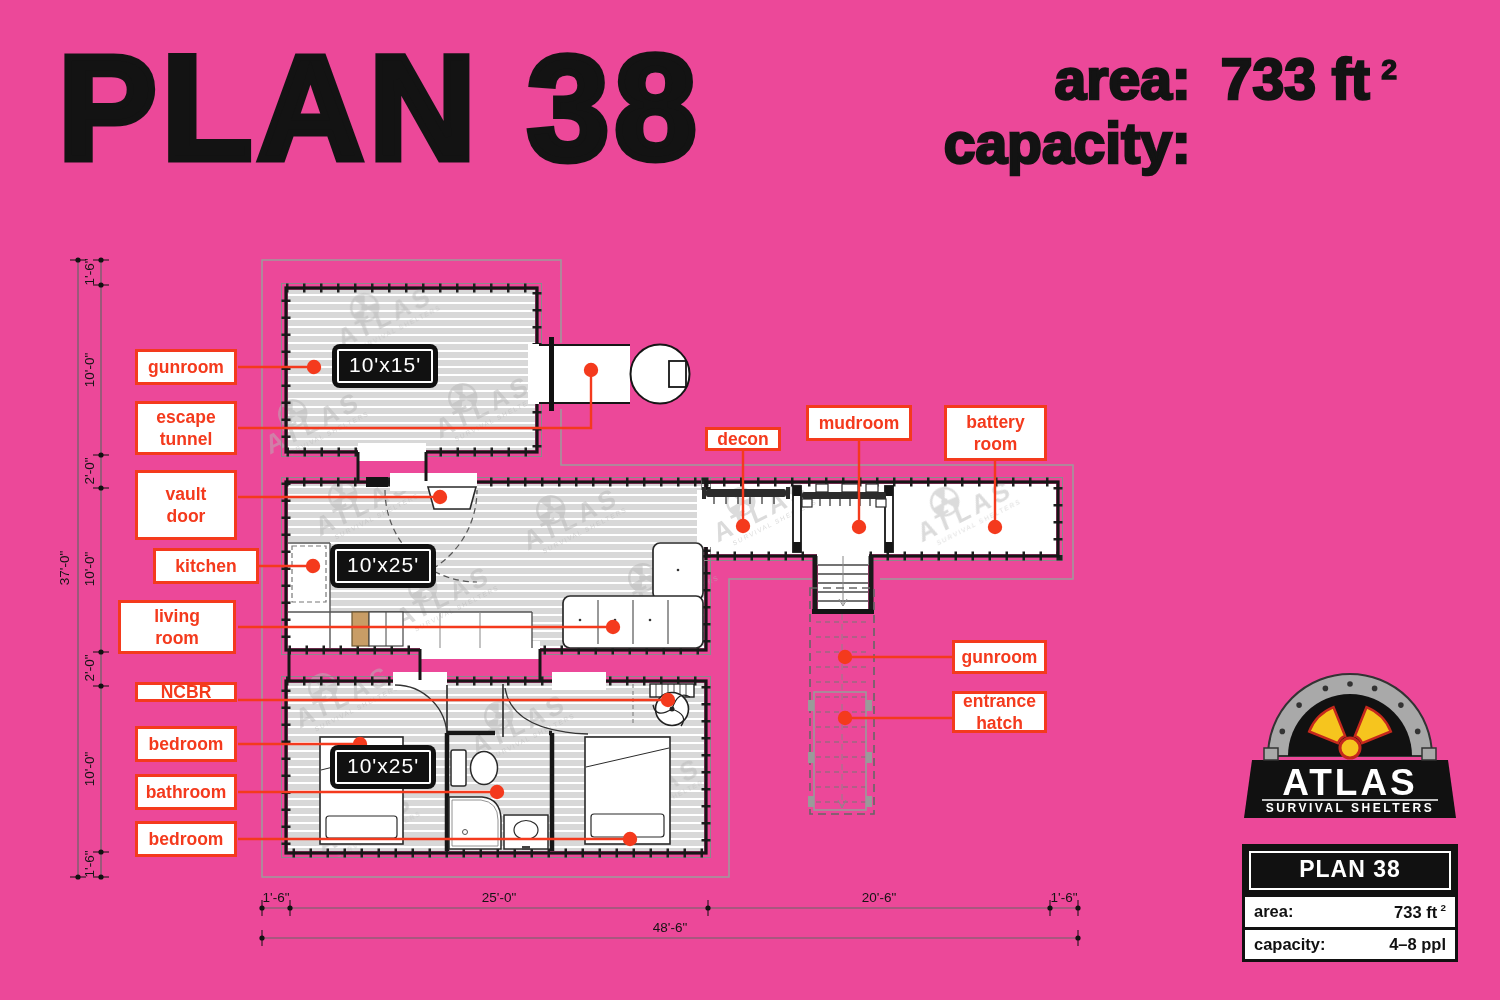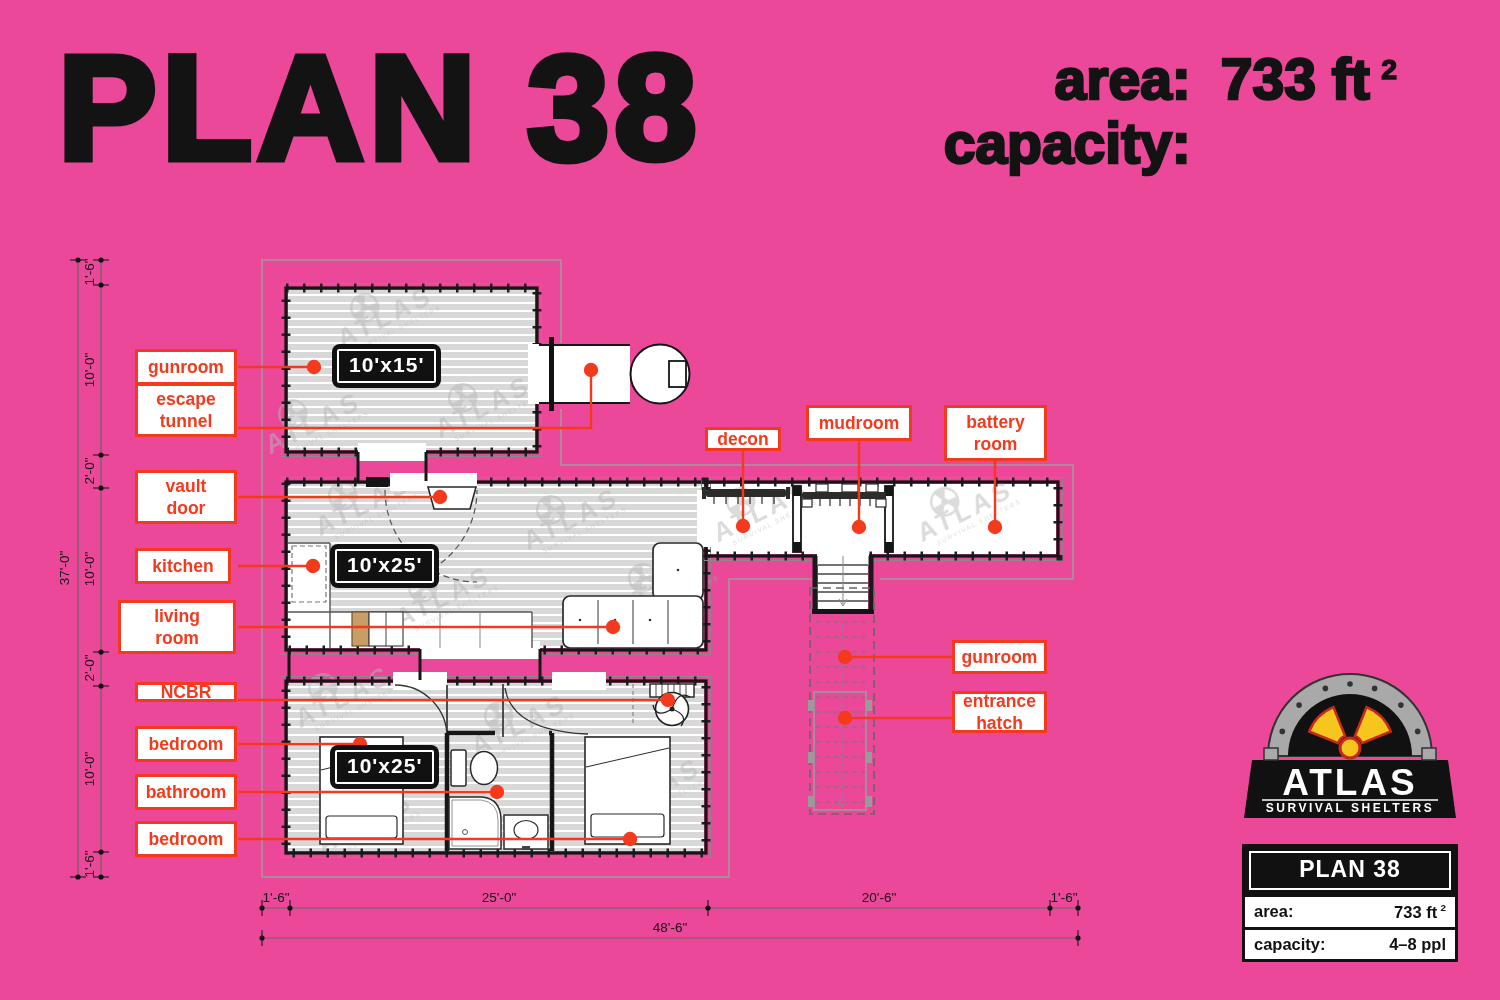--- a/index.html
+++ b/index.html
@@ -12,21 +12,21 @@
          column-gap:30px;row-gap:10px;font-weight:bold;color:#131313;-webkit-text-stroke:2.6px #131313;}
   .stats .lab{font-size:57px;text-align:right;line-height:.95;}
   .stats .val{font-size:57px;text-align:left;line-height:.95;}
   .stats sup{font-size:.5em;-webkit-text-stroke:1.4px #131313;}
   svg.plan{position:absolute;left:0;top:0;}
   .lbl{position:absolute;box-sizing:border-box;background:#fff;border:3px solid var(--red);
        color:var(--red);font-weight:bold;font-size:17.5px;line-height:1.28;display:flex;
        align-items:center;justify-content:center;text-align:center;padding:1px 9px;}
   .badge{position:absolute;background:#111;border-radius:7px;padding:4px;box-shadow:0 0 0 1px #111;}
   .badge span{display:block;border:2px solid #fff;border-radius:2px;padding:2px 10px 4px;
-       color:#fff;font-weight:bold;font-size:21px;letter-spacing:1px;white-space:nowrap;}
+       color:#fff;font-weight:normal;font-size:21px;letter-spacing:1px;white-space:nowrap;}
   .dim{position:absolute;font-size:13.5px;color:#141414;white-space:nowrap;}
   .dim.v{transform:translate(-50%,-50%) rotate(-90deg);}
   .dim.h{transform:translate(-50%,-50%);}
   .logo{position:absolute;left:1237px;top:668px;width:226px;}
   .logo-table{box-sizing:border-box;width:216px;margin:0 auto;border:3px solid #111;background:#fff;}
   .logo-row1{background:#111;padding:4px;}
   .logo-row1 .inner{border:2px solid #fff;text-align:center;color:#fff;font-weight:bold;
        font-size:23px;letter-spacing:1px;padding:3px 0 5px;}
   .logo-row{display:flex;justify-content:space-between;align-items:center;border-top:3px solid #111;
        padding:5px 9px;font-weight:bold;font-size:16.5px;color:#111;}
@@ -380,23 +380,23 @@
         <circle cx="708" cy="908" r="2.6"></circle>
           <circle cx="1050" cy="908" r="2.6"></circle>
         <circle cx="1078" cy="908" r="2.6"></circle>
         <circle cx="262" cy="938" r="2.6"></circle>
           <circle cx="1078" cy="938" r="2.6"></circle>
       </g>
     </g>
   </svg>
 
   <div class="lbl" style="left:135px;top:349px;width:102px;height:36px">gunroom</div>
-  <div class="lbl" style="left:135px;top:383px;width:102px;height:54px">escape tunnel</div>
-  <div class="lbl" style="left:135px;top:470px;width:102px;height:54px">vault door</div>
-  <div class="lbl" style="left:135px;top:548px;width:96px;height:36px">kitchen</div>
+  <div class="lbl" style="left:135px;top:401px;width:102px;height:54px">escape tunnel</div>
+  <div class="lbl" style="left:135px;top:470px;width:102px;height:70px">vault door</div>
+  <div class="lbl" style="left:153px;top:548px;width:106px;height:36px">kitchen</div>
   <div class="lbl" style="left:118px;top:600px;width:118px;height:54px">living room</div>
   <div class="lbl" style="left:135px;top:682px;width:102px;height:20px">NCBR</div>
   <div class="lbl" style="left:135px;top:726px;width:102px;height:36px">bedroom</div>
   <div class="lbl" style="left:135px;top:774px;width:102px;height:36px">bathroom</div>
   <div class="lbl" style="left:135px;top:821px;width:102px;height:36px">bedroom</div>
   <div class="lbl" style="left:705px;top:427px;width:76px;height:24px">decon</div>
   <div class="lbl" style="left:806px;top:405px;width:106px;height:36px">mudroom</div>
   <div class="lbl" style="left:944px;top:405px;width:103px;height:56px">battery room</div>
   <div class="lbl" style="left:952px;top:640px;width:95px;height:34px">gunroom</div>
   <div class="lbl" style="left:952px;top:691px;width:95px;height:42px">entrance hatch</div>

